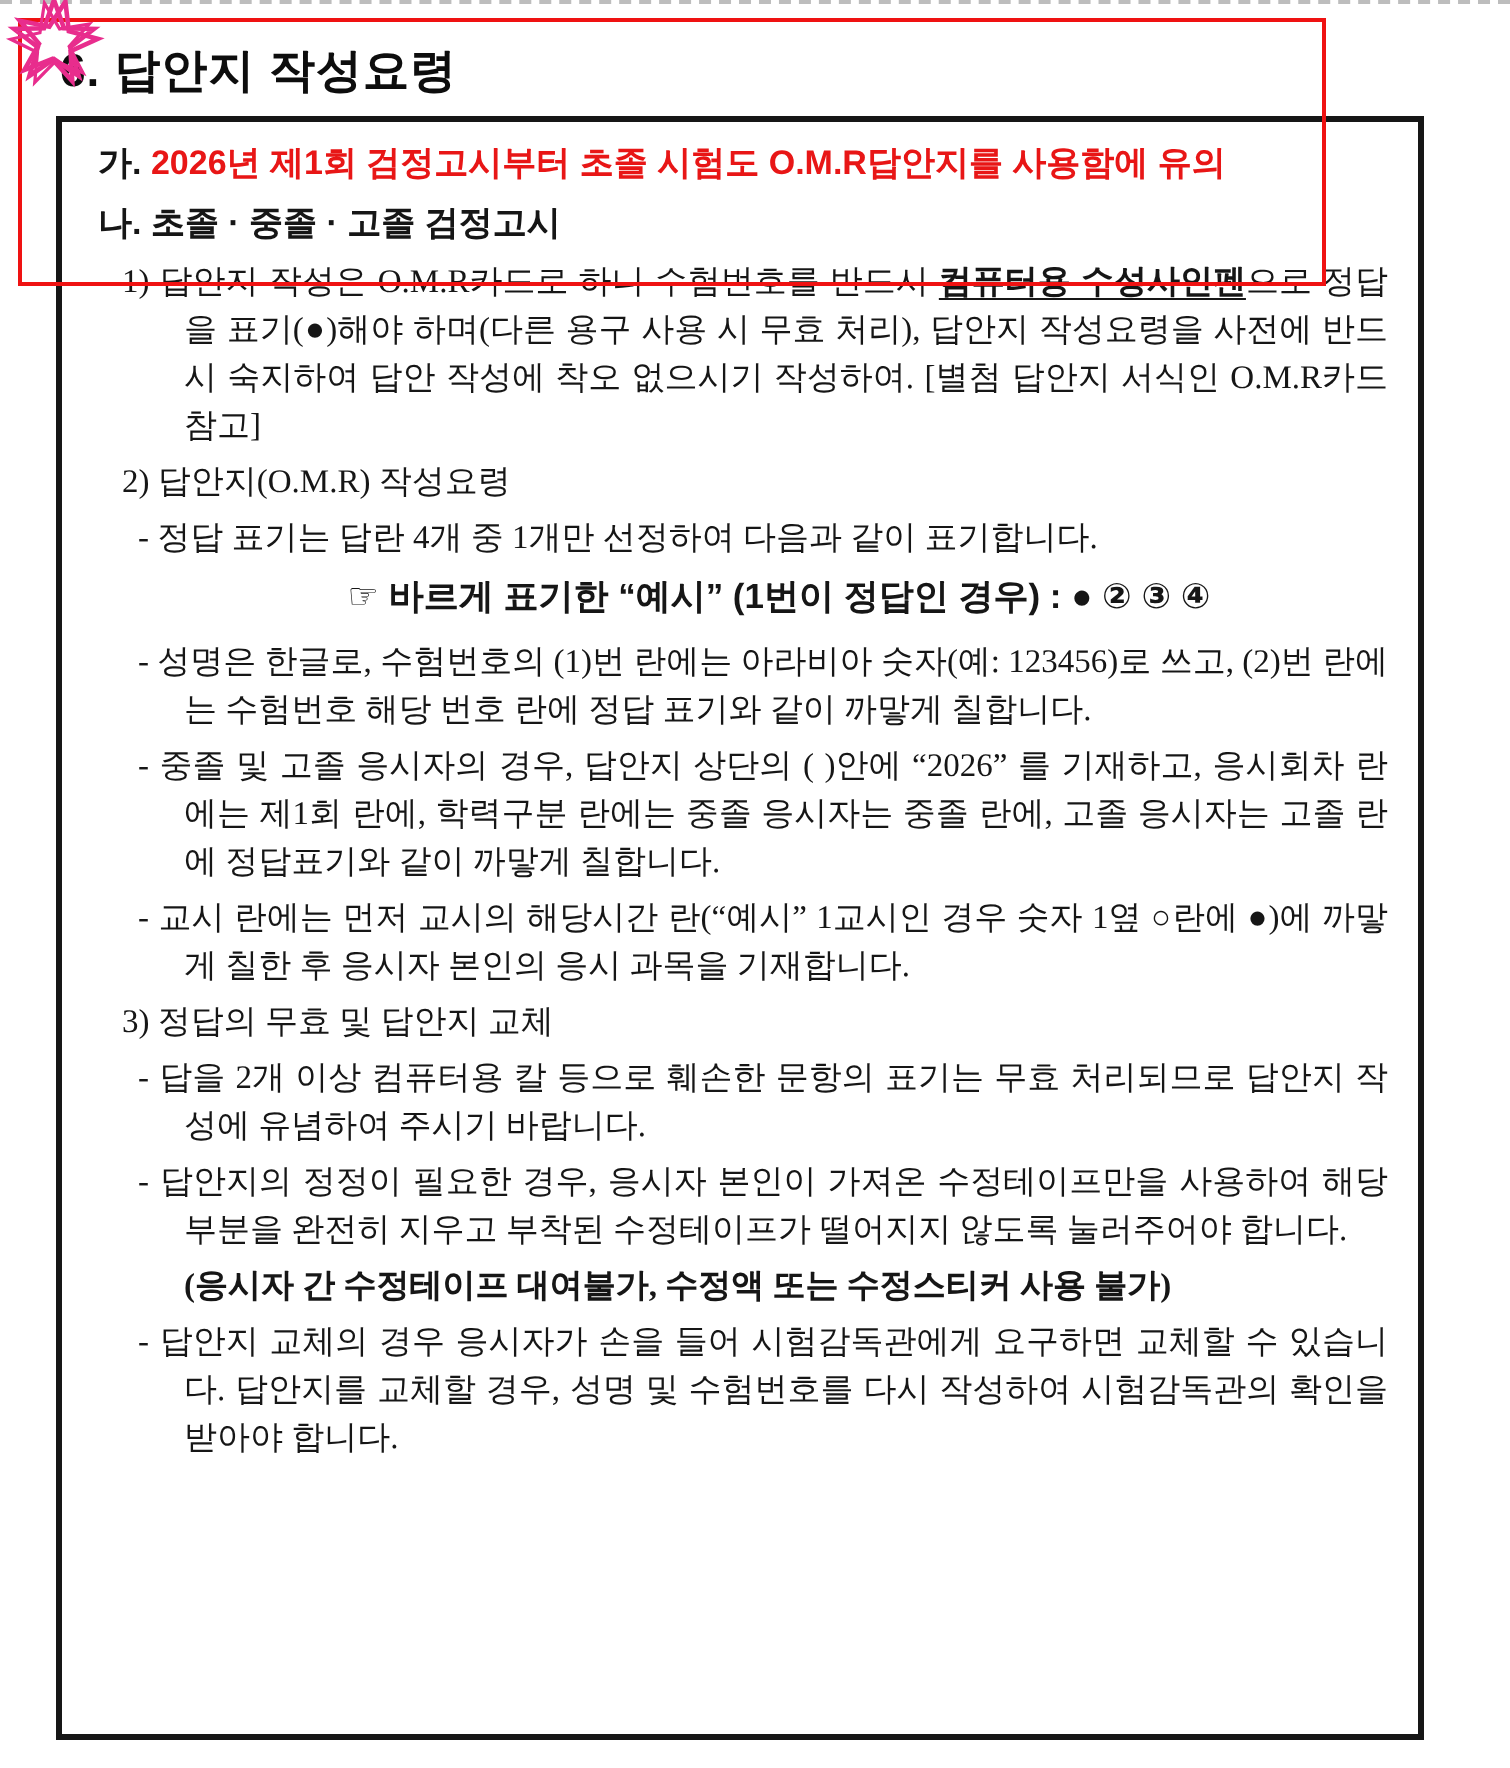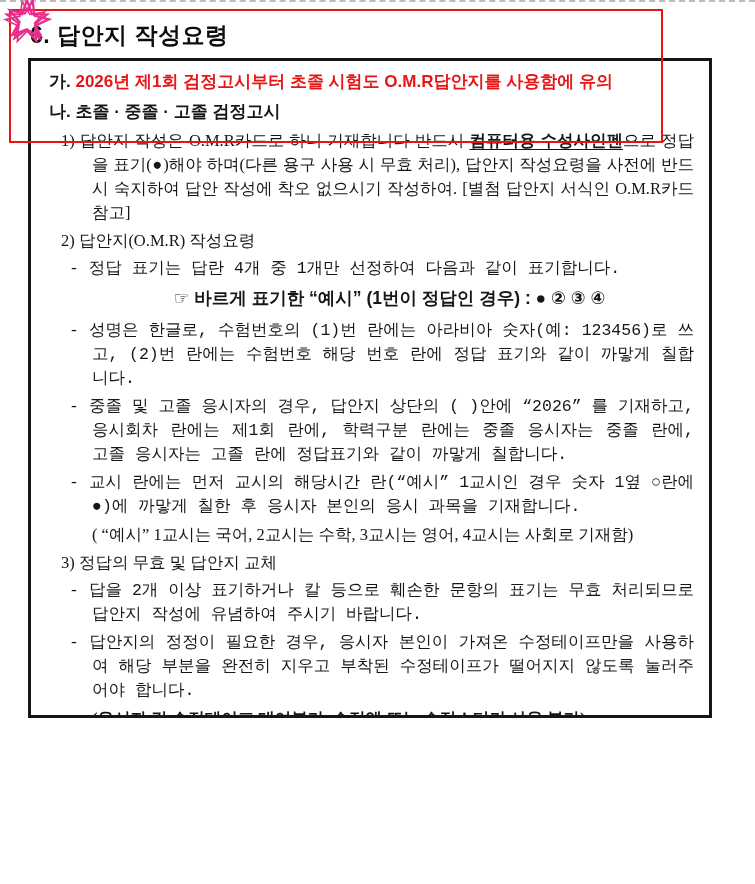--- a/index.html
+++ b/index.html
@@ -25,41 +25,41 @@
     position:absolute; left:2px; top:-5px; z-index:6;
   }
   .doc-title {
     margin:0; padding:21px 0 0 30px;
     font-family:"Liberation Sans","DejaVu Sans",sans-serif;
     font-weight:bold; font-size:23px; letter-spacing:0.5px;
     color:#0d0d0d; line-height:28px;
   }
   .main-box {
     margin:9px 0 0 28px;
-    width:684px; height:660px;
+    width:684px; height:812px;
     box-sizing:border-box;
     border:3px solid #161616;
     padding:8px 15px 0 4px;
     overflow:hidden;
   }
   .para {
     margin:0 0 4px 0;
     line-height:24px;
     font-size:16.5px;
     text-align:justify;
   }
   .para .marker { white-space:pre; }
   .ga,.na {
     font-family:"Liberation Sans","DejaVu Sans",sans-serif;
     font-weight:bold; font-size:17px;
     padding-left:14px; line-height:26px;
     margin-bottom:4px; text-align:left;
   }
   .num  { padding-left:57px; text-indent:-31px; }
-  .dash { padding-left:57px; text-indent:-23px;font-family:Liberation Mono, monospace; }
+  .dash { padding-left:57px; text-indent:-23px; }
   .example {
     padding-left:50px; margin:5px 0 8px 0;
     font-family:"Liberation Sans","DejaVu Sans",sans-serif;
     font-weight:bold; font-size:17.5px; text-align:center;
     line-height:25px;
   }
   .cont { padding-left:57px; text-align:left; }
   .b { font-weight:bold; }
   .u { text-decoration:underline; text-underline-offset:3px; }
   .red { color:#e81616; }
@@ -81,29 +81,29 @@
       <polygon points="25,5 30,19.1 45,19.5 33.1,28.6 37.3,43 25,34.5 12.7,43 16.9,28.6 5,19.5 20,19.1" transform="rotate(-11 25 26) translate(-1,1)" stroke-width="1.6"></polygon>
     </g>
   </svg>
 
   <h1 class="doc-title">6. 답안지 작성요령</h1>
 
   <div class="main-box">
     <div>
         <div class="para ga"><span class="marker">가. </span><span class="b red">2026년 제1회 검정고시부터 초졸 시험도 O.M.R답안지를 사용함에 유의</span></div>
         <div class="para na"><span class="marker">나. </span><span class="b">초졸 · 중졸 · 고졸 검정고시</span></div>
-        <div class="para num"><span class="marker">1) </span><span>답안지 작성은 O.M.R카드로 하니 기재합니다 반드시 </span><span class="b u gothic">컴퓨터용 수성사인펜</span><span>으로 정답을 표기(●)해야 하며(다른 용구 사용 시 무효 처리), 답안지 작성요령을 사전에 반드시 숙지하여 답안 작성에 착오 없으시기 작성하여. [별첨 답안지 서식인 O.M.R카드 참고]</span></div>
+        <div class="para num"><span class="marker">1) </span><span>답안지 작성은 O.M.R카드로 하니 수험번호를 반드시 </span><span class="b u gothic">컴퓨터용 수성사인펜</span><span>으로 정답을 표기(●)해야 하며(다른 용구 사용 시 무효 처리), 답안지 작성요령을 사전에 반드시 숙지하여 답안 작성에 착오 없으시기 작성하여. [별첨 답안지 서식인 O.M.R카드 참고]</span></div>
         <div class="para num"><span class="marker">2) </span><span>답안지(O.M.R) 작성요령</span></div>
         <div class="para dash"><span class="marker">- </span><span>정답 표기는 답란 4개 중 1개만 선정하여 다음과 같이 표기합니다.</span></div>
         <div class="para example"><span class="marker">☞ </span><span class="b">바르게 표기한 “예시” (1번이 정답인 경우) : ● ② ③ ④</span></div>
         <div class="para dash"><span class="marker">- </span><span>성명은 한글로, 수험번호의 (1)번 란에는 아라비아 숫자(예: 123456)로 쓰고, (2)번 란에는 수험번호 해당 번호 란에 정답 표기와 같이 까맣게 칠합니다.</span></div>
         <div class="para dash"><span class="marker">- </span><span>중졸 및 고졸 응시자의 경우, 답안지 상단의 (    )안에  “2026” 를 기재하고, 응시회차 란에는 제1회 란에, 학력구분 란에는 중졸 응시자는 중졸 란에, 고졸 응시자는 고졸 란에 정답표기와 같이 까맣게 칠합니다.</span></div>
         <div class="para dash"><span class="marker">- </span><span>교시 란에는 먼저 교시의 해당시간 란(“예시”  1교시인 경우 숫자 1옆 ○란에 ●)에 까맣게 칠한 후 응시자 본인의 응시 과목을 기재합니다.</span></div>
-        <div class="para cont"><span>( “예시”  1교시는 국어, 2교시는 수학, 3교시는 영어, 4교시는 사회로 기재함)</span></div>
         <div class="para num"><span class="marker">3) </span><span>정답의 무효 및 답안지 교체</span></div>
-        <div class="para dash"><span class="marker">- </span><span>답을 2개 이상 표기하거나 칼 등으로 훼손한 문항의 표기는 무효 처리되므로 답안지 작성에 유념하여 주시기 바랍니다.</span></div>
+        <div class="para dash"><span class="marker">- </span><span>답을 2개 이상 컴퓨터용 칼 등으로 훼손한 문항의 표기는 무효 처리되므로 답안지 작성에 유념하여 주시기 바랍니다.</span></div>
         <div class="para dash"><span class="marker">- </span><span>답안지의 정정이 필요한 경우, 응시자 본인이 가져온 수정테이프만을 사용하여 해당 부분을 완전히 지우고 부착된 수정테이프가 떨어지지 않도록 눌러주어야 합니다.</span></div>
         <div class="para cont"><span class="b gothic">(응시자 간 수정테이프 대여불가, 수정액 또는 수정스티커 사용 불가)</span></div>
+        <div class="para dash"><span class="marker">- </span><span>답안지 교체의 경우 응시자가 손을 들어 시험감독관에게 요구하면 교체할 수 있습니다. 답안지를 교체할 경우, 성명 및 수험번호를 다시 작성하여 시험감독관의 확인을 받아야 합니다.</span></div>
         <div class="para cont"></div>
       </div>
   </div>
 
 </div>
 
 </body></html>

